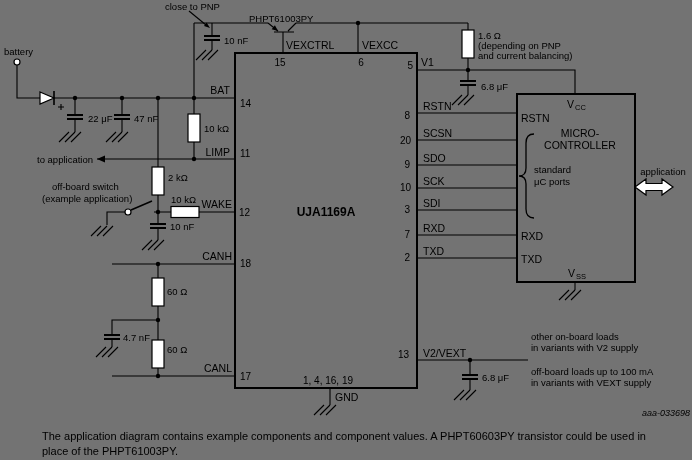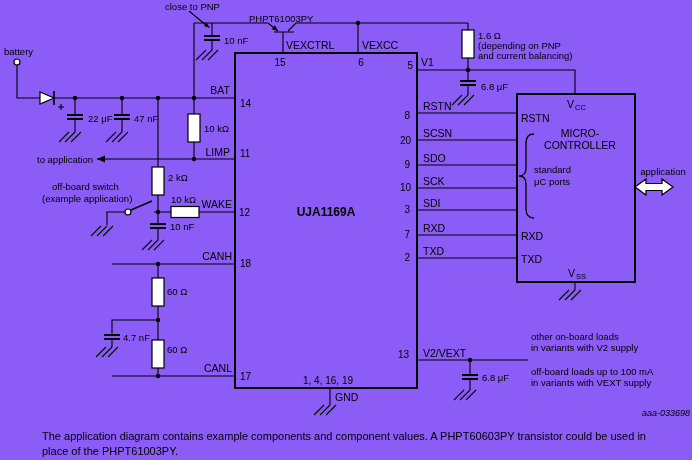--- a/index.html
+++ b/index.html
@@ -1,16 +1,16 @@
 <!DOCTYPE html>
 <html><head>
 <meta charset="utf-8">
 <style>
   html,body{margin:0;padding:0;background:#ffffff;}
-  .stage{position:relative;width:692px;height:460px;background:#8b5cf6;font-family:"Liberation Sans",sans-serif;}
+  .stage{position:relative;width:692px;height:460px;background:#737373;font-family:"Liberation Sans",sans-serif;}
   svg{display:block;}
   svg text{font-family:"Liberation Sans",sans-serif;fill:#000;}
   .wire{stroke:#000;stroke-width:1.1;fill:none;}
   .box{stroke:#000;stroke-width:2;fill:none;}
   .comp{stroke:#000;stroke-width:1.2;fill:#fff;}
   .plate{stroke:#000;stroke-width:2;fill:none;}
   .gndsym{stroke:#000;stroke-width:1.1;fill:none;}
   .dot{fill:#000;stroke:none;}
   .lbl{font-size:10.5px;}
   .ann{font-size:9.5px;}

